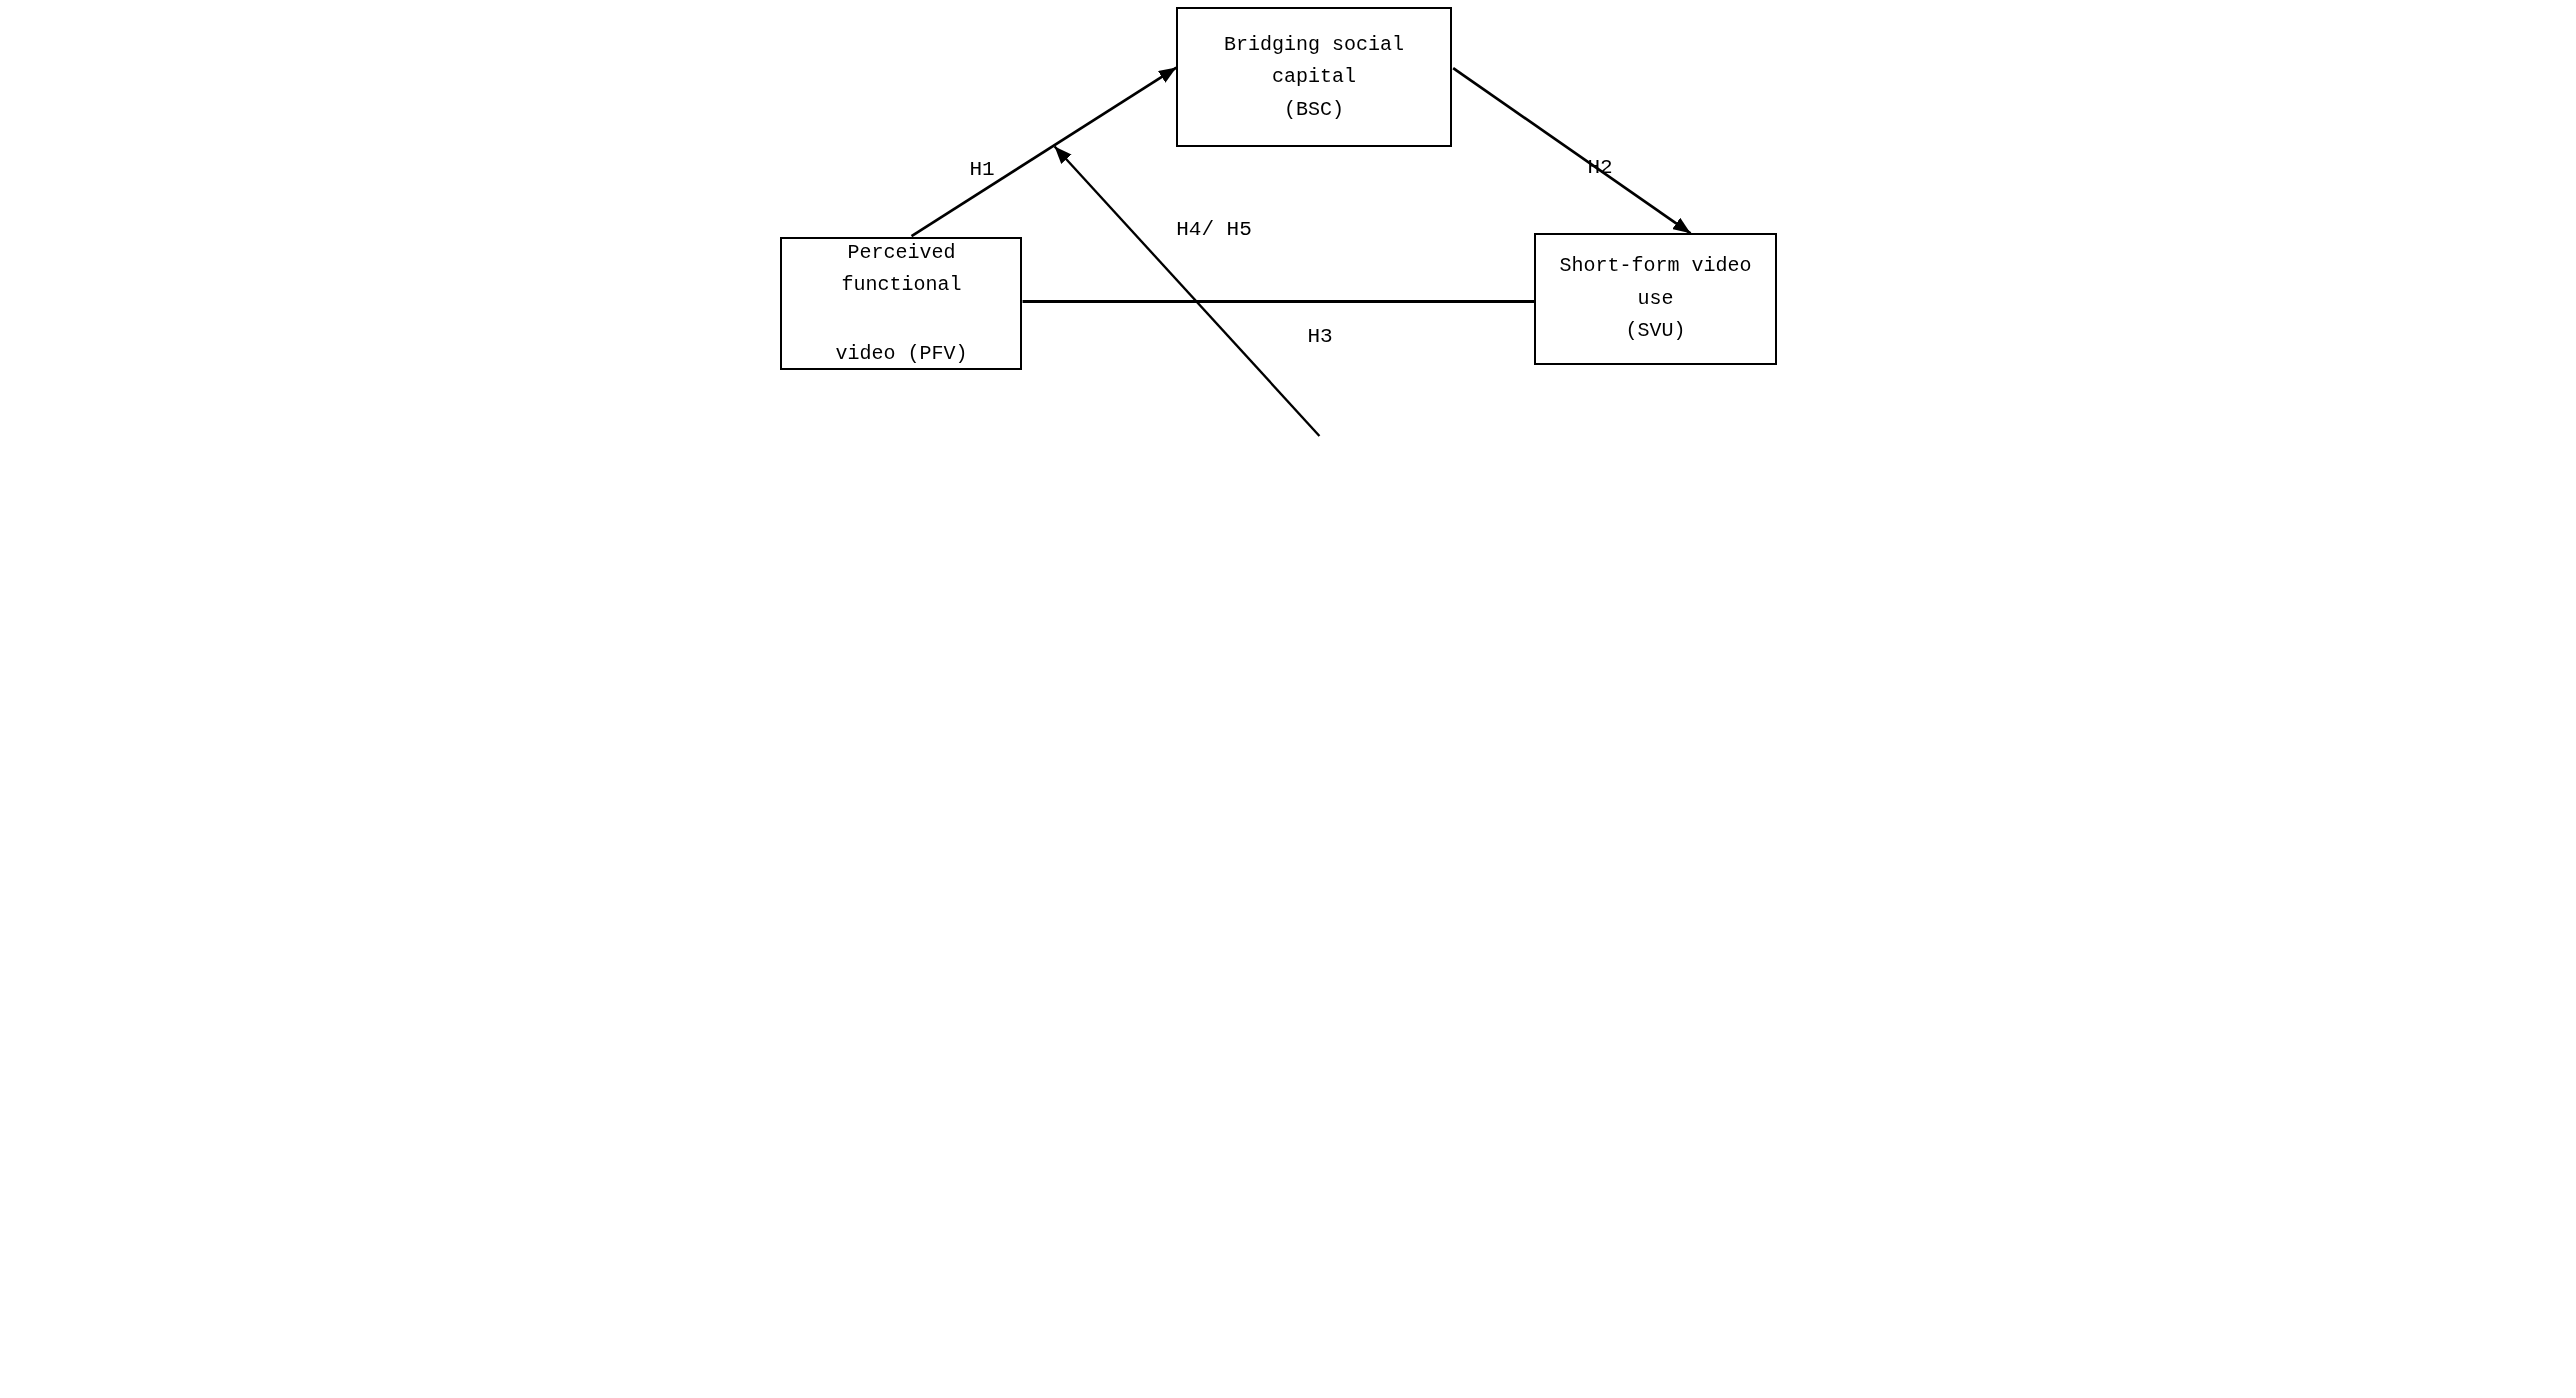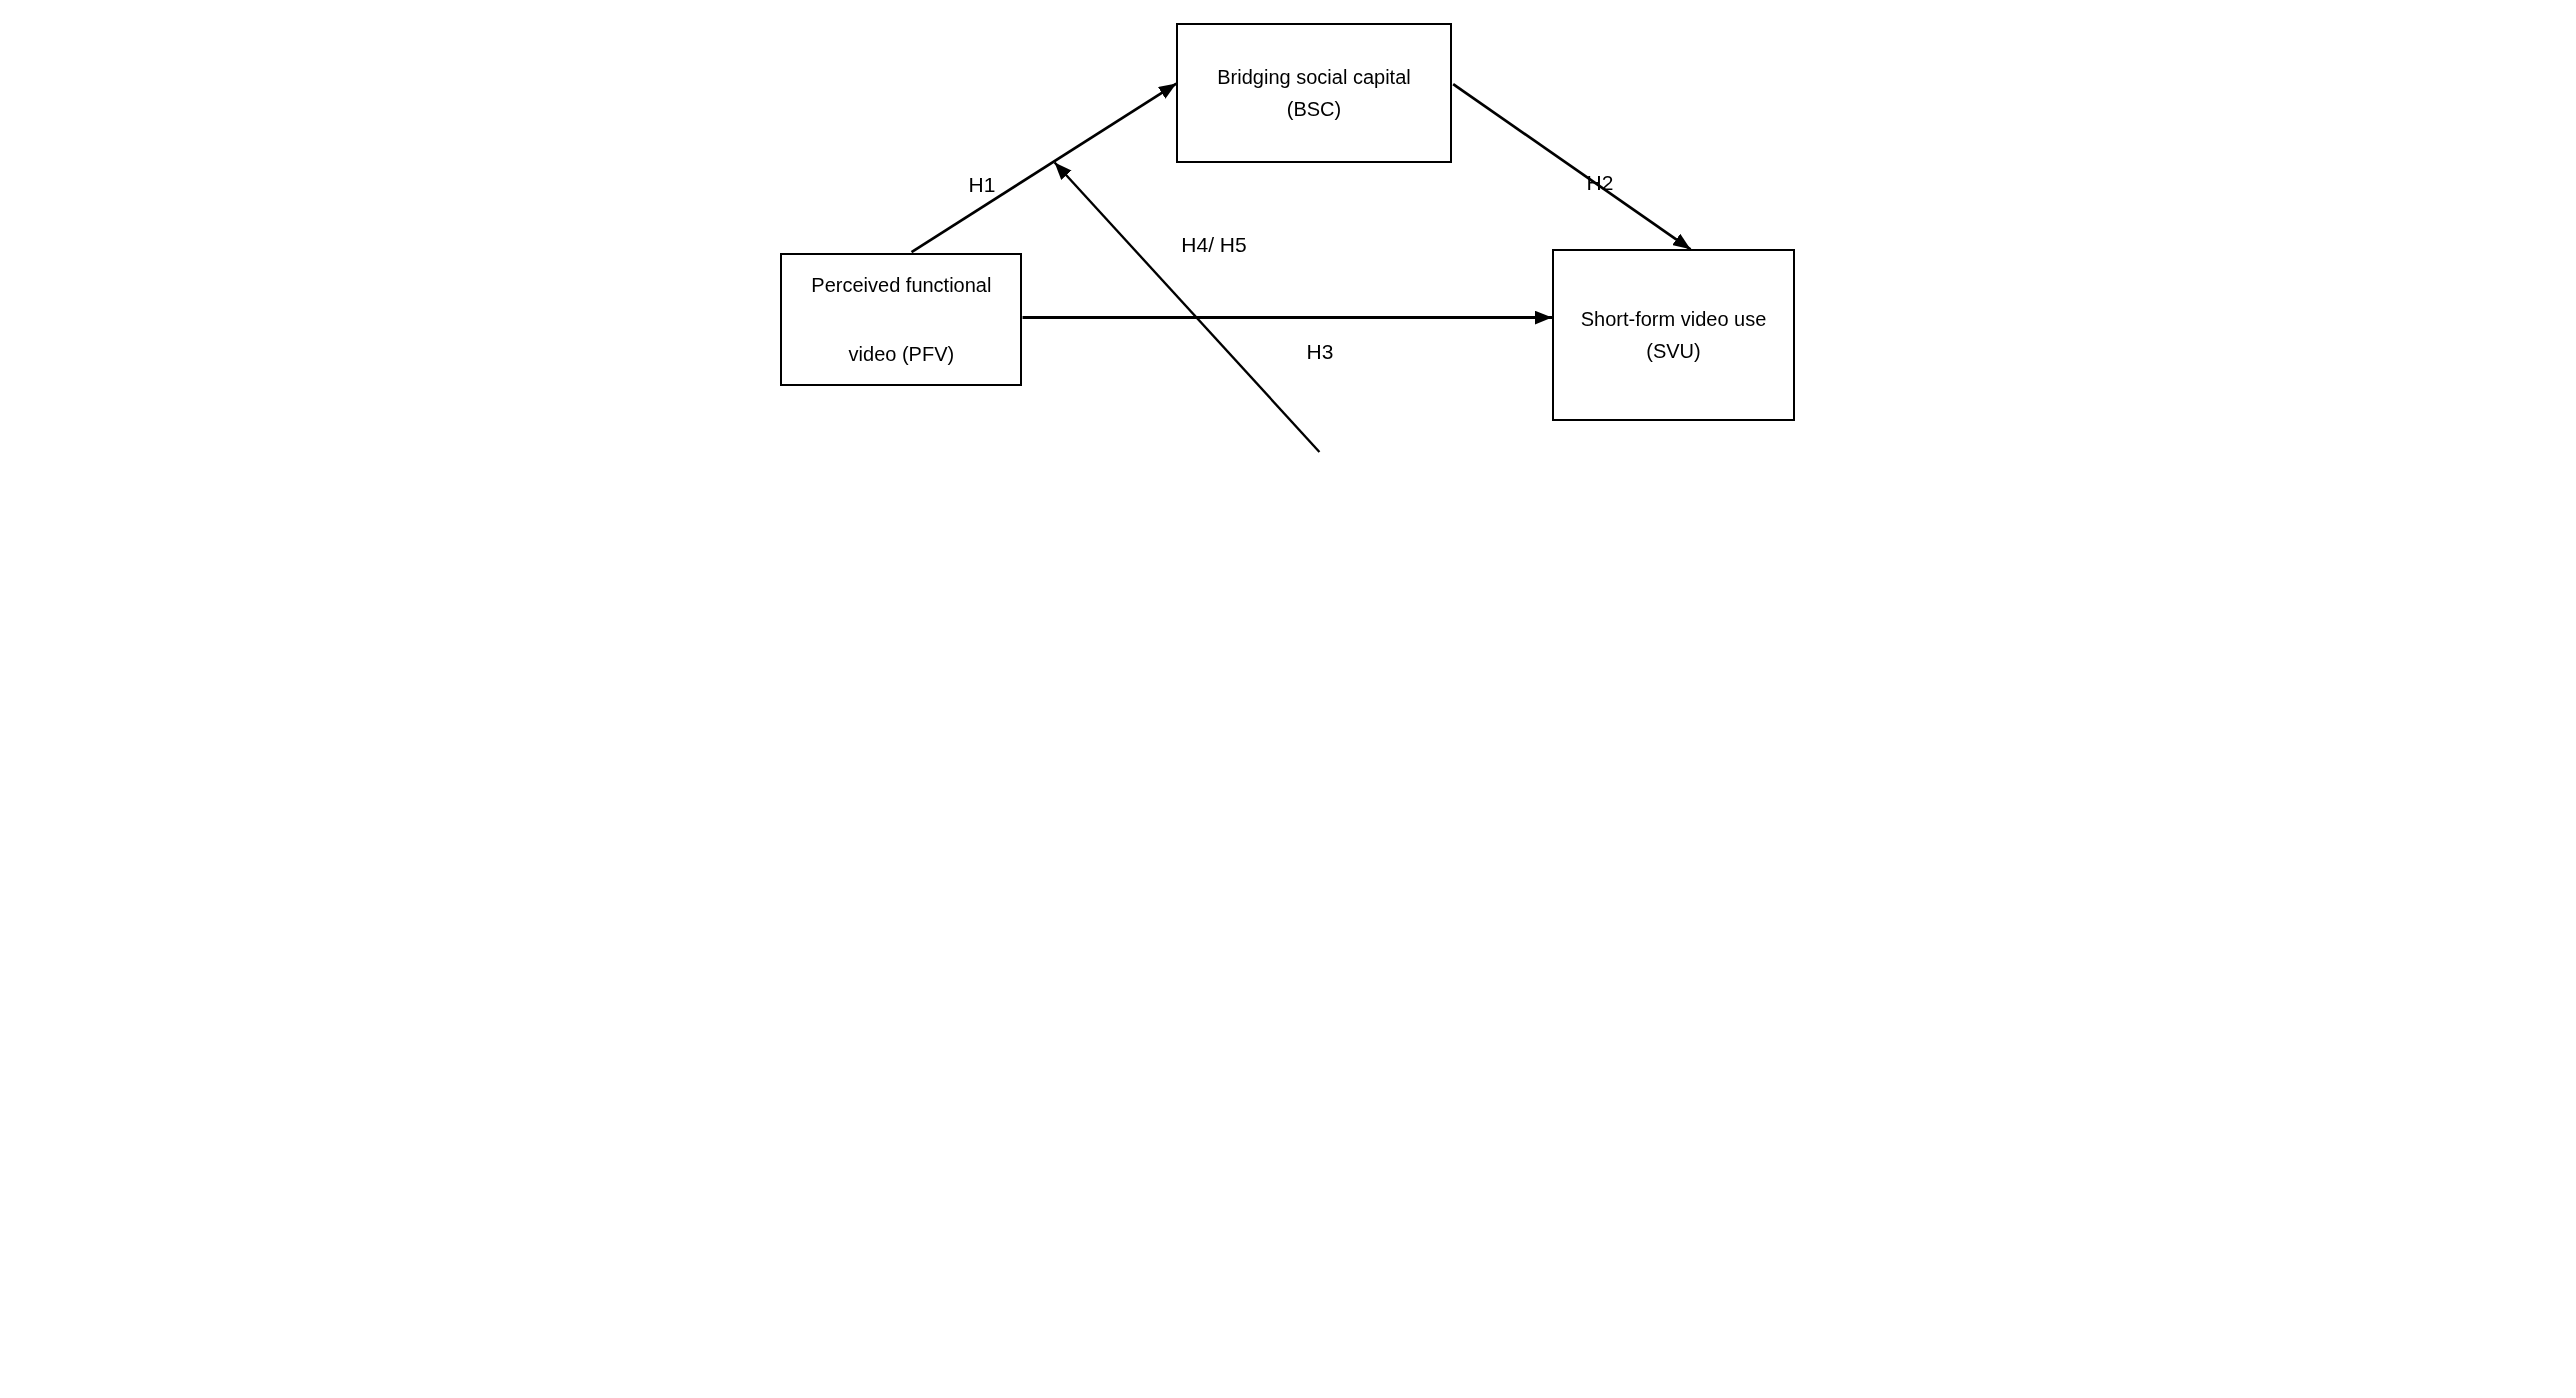--- a/index.html
+++ b/index.html
@@ -4,24 +4,24 @@
 <style>
   html, body {
     margin: 0;
     padding: 0;
     background: #ffffff;
   }
   .stage {
     position: relative;
     width: 1030px;
     height: 559px;
-    margin: 16px auto;
+    margin: 0 auto;
     background: #ffffff;
     overflow: hidden;
-    font-family: Liberation Sans, sans-serif;
+    font-family: Liberation Mono, monospace;
     color: #000000;
   }
   .arrow-layer {
     position: absolute;
     inset: 0;
     width: 100%;
     height: 100%;
   }
   .node {
     position: absolute;
@@ -31,21 +31,21 @@
     display: flex;
     flex-direction: column;
     align-items: center;
     justify-content: center;
     text-align: center;
     font-size: 20px;
     line-height: 1.62;
   }
   .node-bsc { left: 403px; top: 7.4px;  width: 276px; height: 140px; }
   .node-pfv { left: 7.4px;  top: 237px; width: 242px; height: 133px; gap: 36px; }
-  .node-svu { left: 779px;top: 233px; width: 243px; height: 172px; }
+  .node-svu { left: 761px;top: 233px; width: 243px; height: 132px; }
   .node-ise { left: 422px; top: 436px; width: 282px; height: 117px; }
   .edge-label {
     position: absolute;
     transform: translate(-50%, -50%);
     font-size: 21px;
     white-space: nowrap;
   }
   .lbl-h1   { left: 209px;  top: 169px; }
   .lbl-h2   { left: 827px; top: 167px; }
   .lbl-h3   { left: 547px;  top: 336px; text-align: right; }

